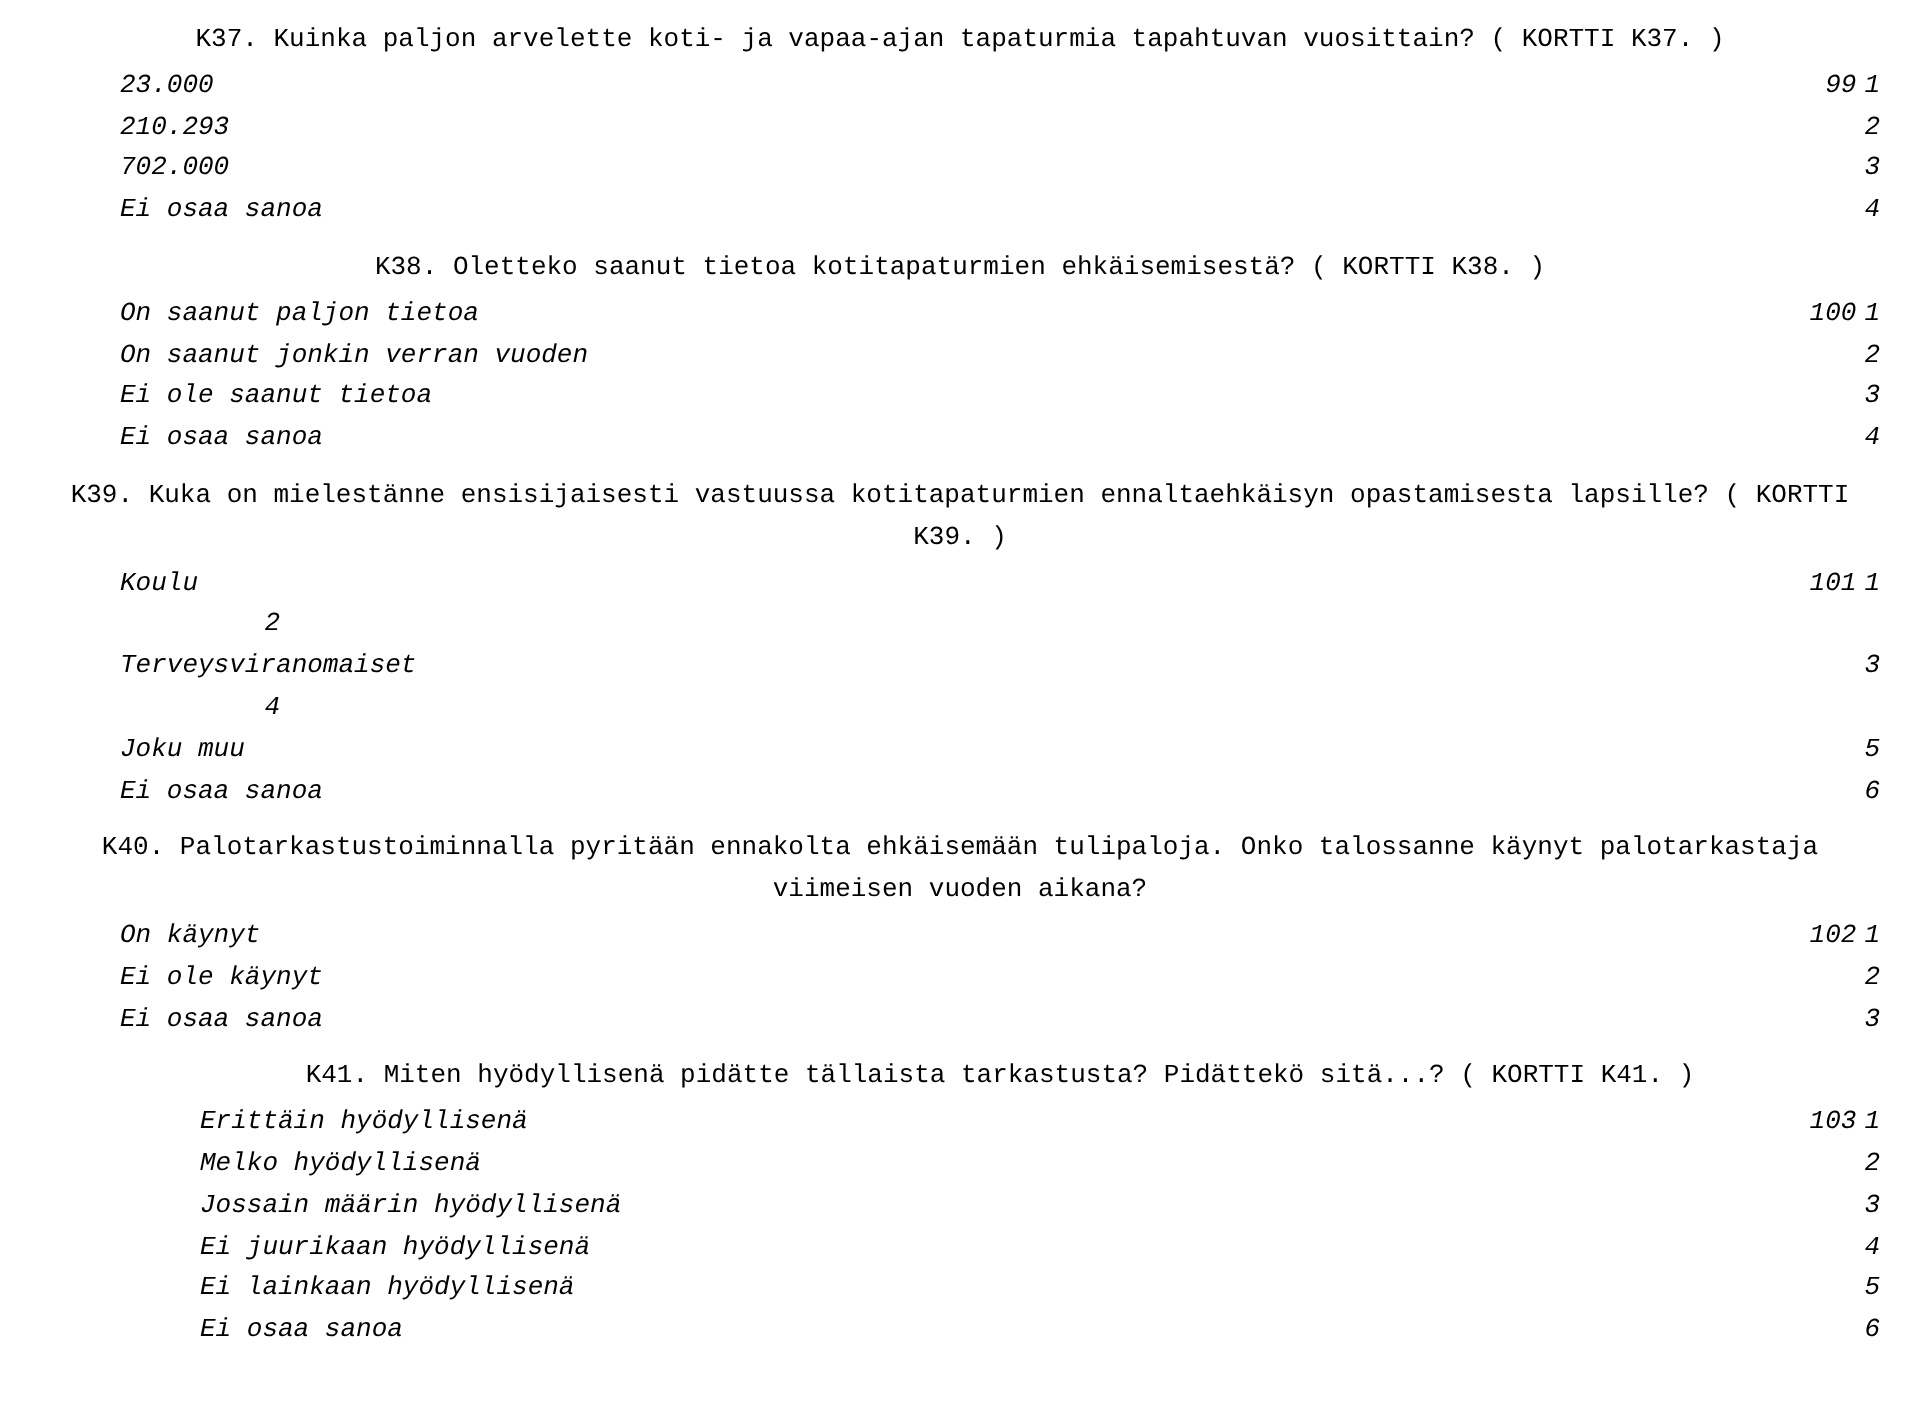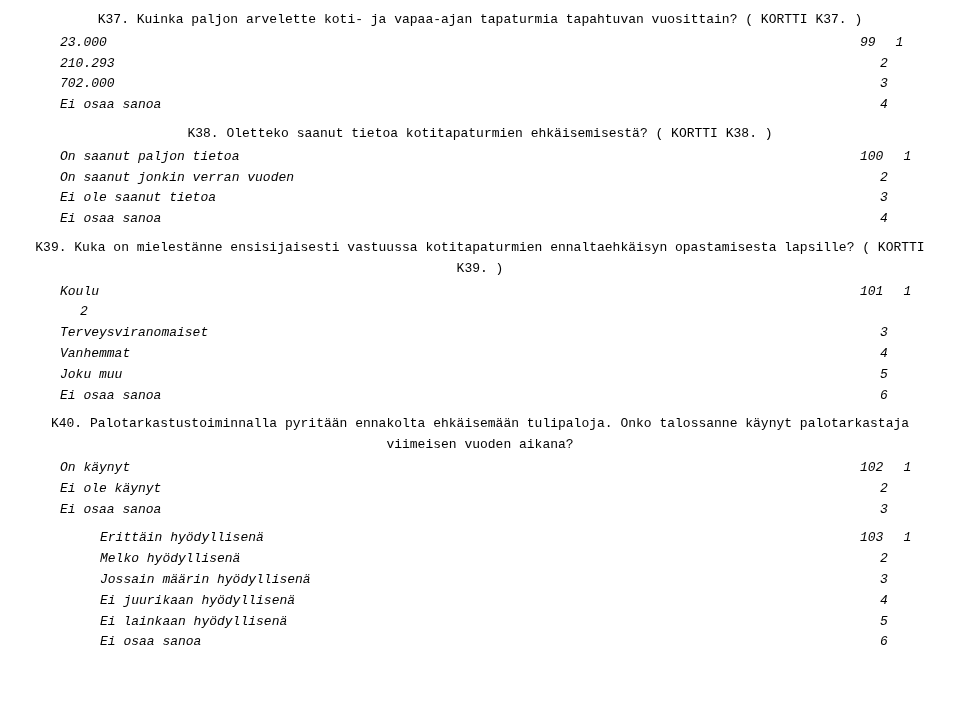--- a/index.html
+++ b/index.html
@@ -28,23 +28,23 @@
     .answer-row {
       display: flex;
       justify-content: space-between;
       padding-left: 20px;
     }
     .answer-label {
       flex: 1;
     }
     .answer-numbers {
       display: flex;
-      gap: 20px;
+      gap: 4px;
       min-width: 80px;
-      justify-content: flex-start;
+      justify-content: flex-end;
     }
     .section-indent {
       padding-left: 20px;
       font-style: italic;
     }
     .sub-section {
       padding-left: 40px;
     }
     .conditional-label {
       margin-top: 8px;
@@ -141,21 +141,20 @@
         </span>
       </div>
       <div class="answer-row">
         <span class="answer-label">Terveysviranomaiset</span>
         <span class="answer-numbers">
           <span></span>
           <span>3</span>
         </span>
       </div>
       <div class="answer-row">
-        <span class="answer-label">Vanhemmat</span>
         <span class="answer-numbers">
           <span></span>
           <span>4</span>
         </span>
       </div>
       <div class="answer-row">
         <span class="answer-label">Joku muu</span>
         <span class="answer-numbers">
           <span></span>
           <span>5</span>
@@ -193,20 +192,21 @@
         <span class="answer-numbers">
           <span></span>
           <span>3</span>
         </span>
       </div>
     </div>
   </div>
 
   <div class="question-block">
     <div class="sub-section">
+      <div class="question-text">K41. Miten hyödyllisenä pidätte tällaista tarkastusta? Pidättekö sitä...?  ( KORTTI K41. )</div>
       <div class="section-indent">
         <div class="answer-row">
           <span class="answer-label">Erittäin hyödyllisenä</span>
           <span class="answer-numbers">
             <span>103</span>
             <span>1</span>
           </span>
         </div>
         <div class="answer-row">
           <span class="answer-label">Melko hyödyllisenä</span>

